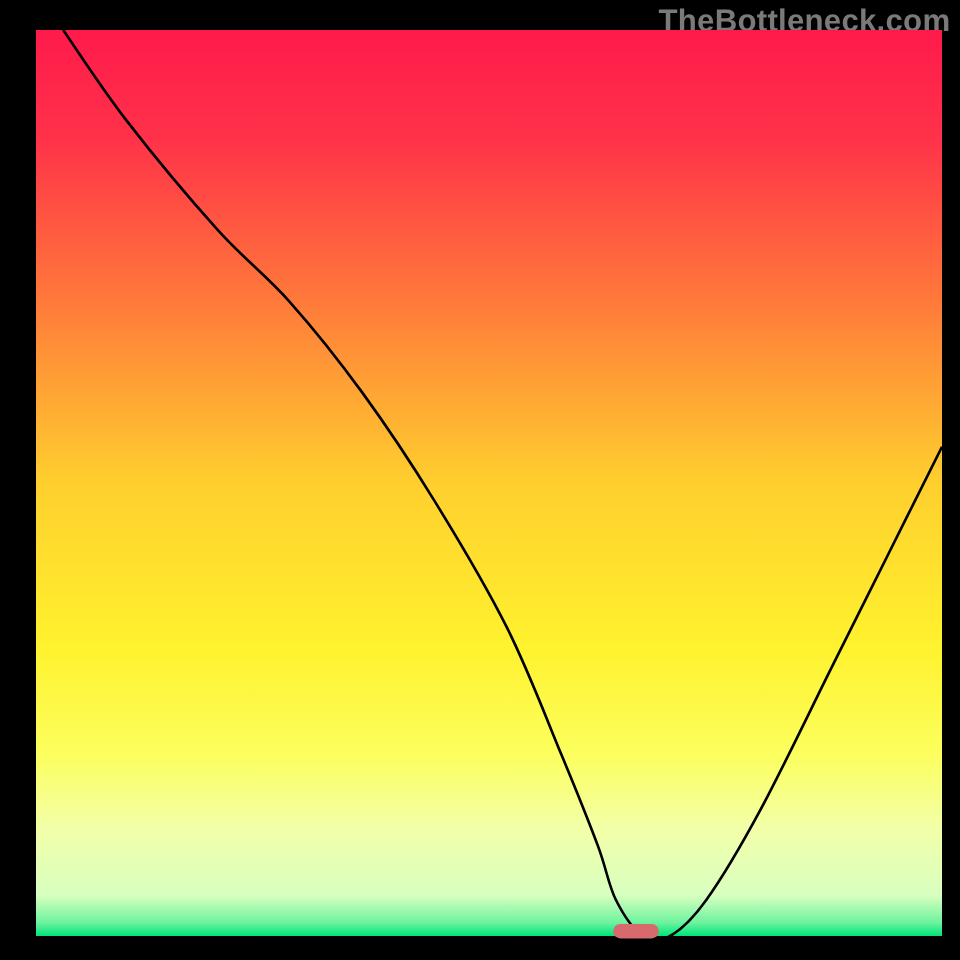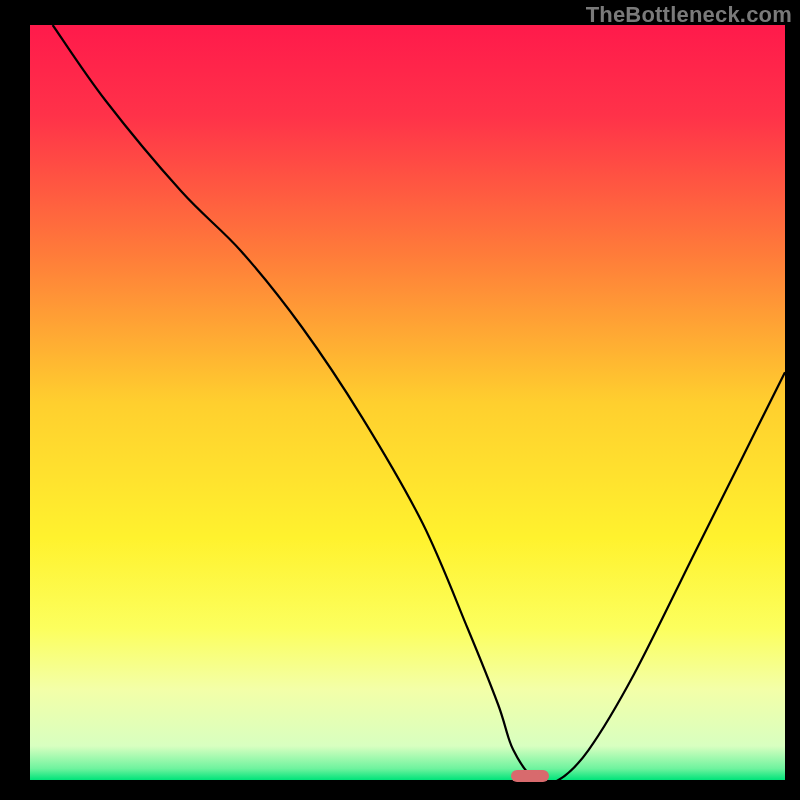--- a/index.html
+++ b/index.html
@@ -8,21 +8,21 @@
     position: relative;
     width: 800px;
     height: 800px;
     background: #000;
   }
   .watermark {
     position: absolute;
     top: 2px;
     right: 8px;
     font-family: Arial, Helvetica, sans-serif;
-    font-size: 22px;
+    font-size: 26px;
     font-weight: 600;
     color: #7a7a7a;
     letter-spacing: 0.2px;
   }
   .plot {
     position: absolute;
     left: 30px;
     top: 25px;
     width: 755px;
     height: 755px;

